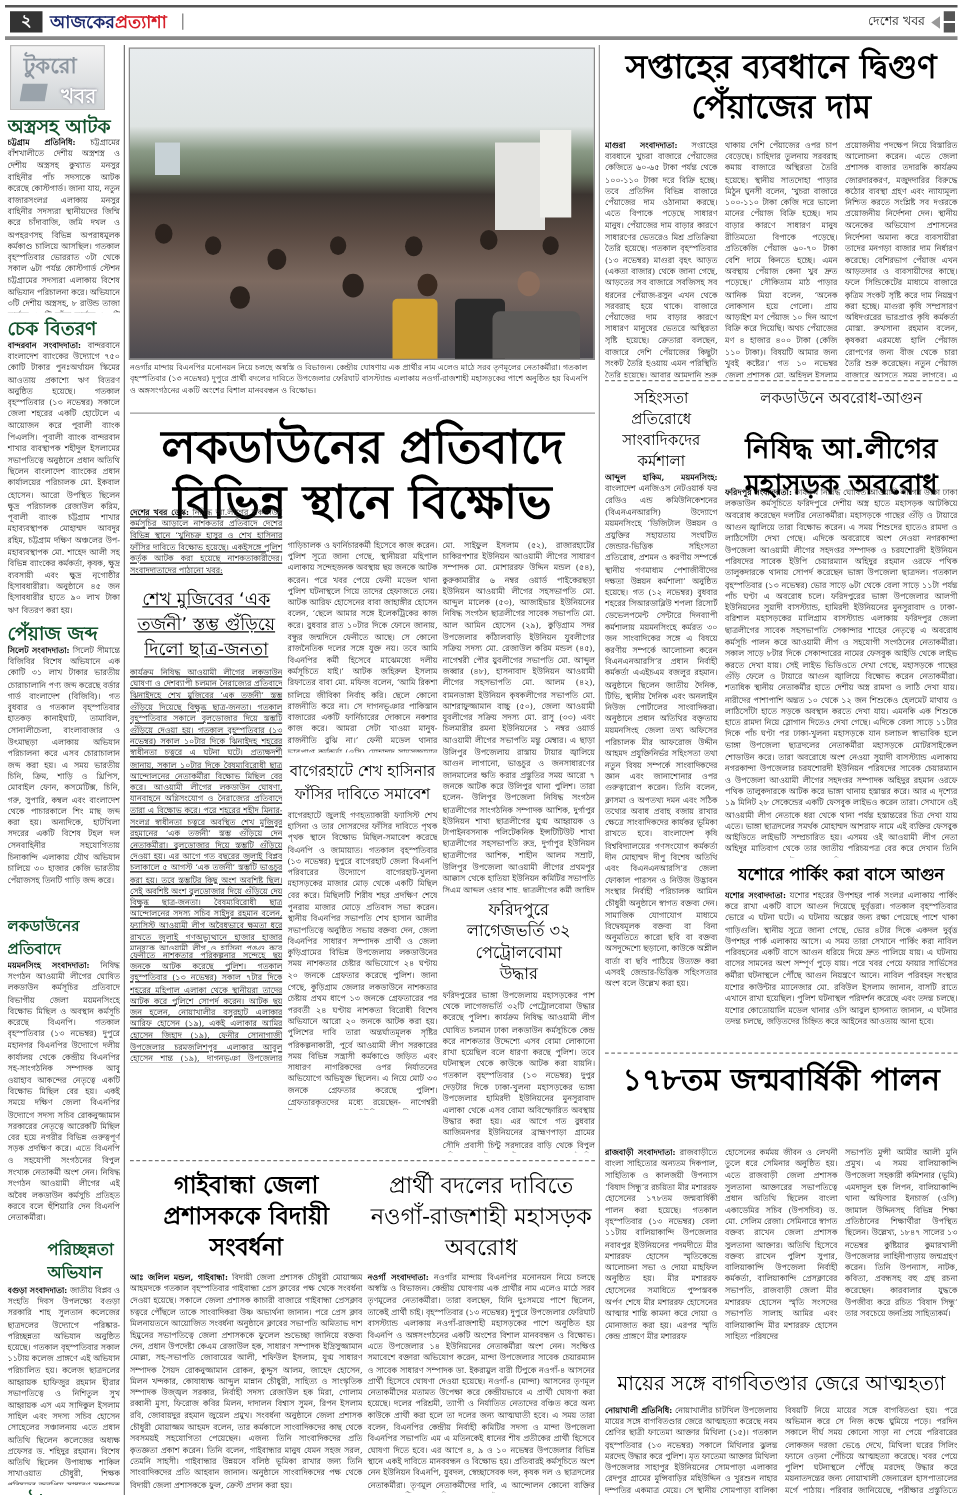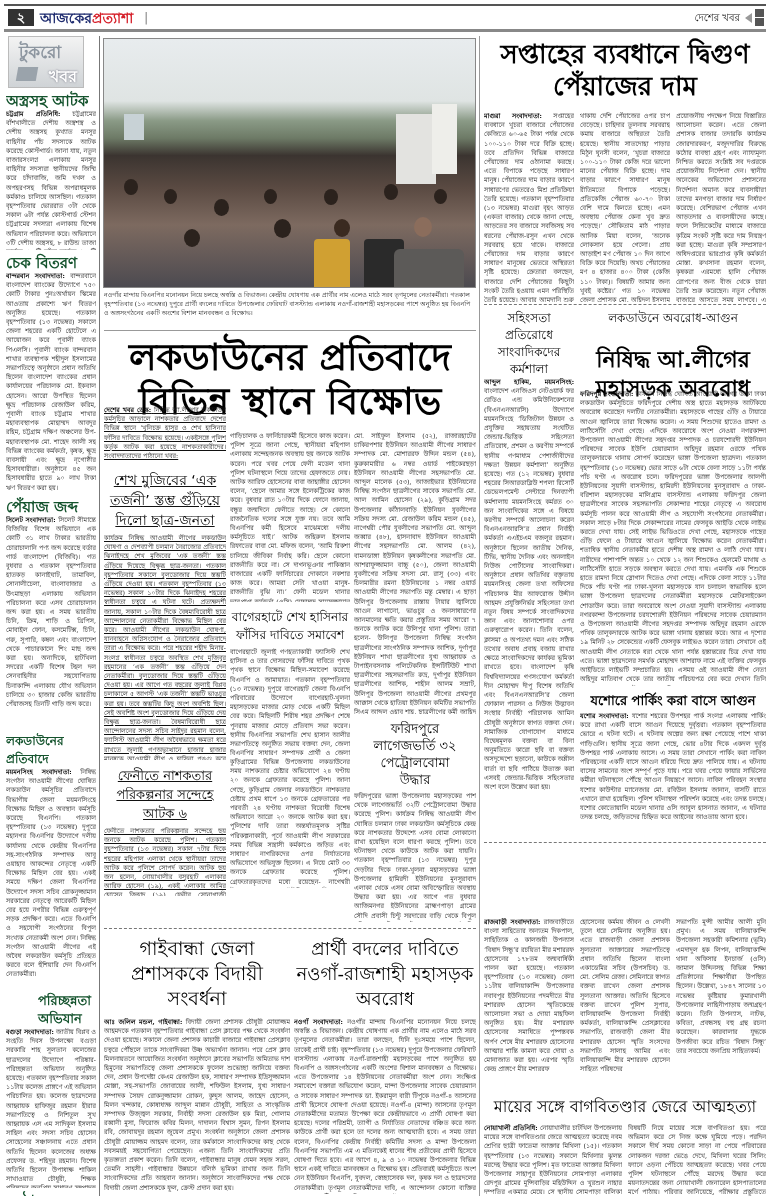--- a/index.html
+++ b/index.html
@@ -91,40 +91,39 @@
 
 <div class="abs hl" style="left:104px;top:336px;width:372px;font-size:37px;line-height:44px;">
   <div>লকডাউনের প্রতিবাদে</div>
   <div>বিভিন্ন স্থানে বিক্ষোভ</div>
 </div>
 
 <div class="abs" style="left:104px;top:406px;width:122px;height:490px;overflow:hidden;text-decoration:underline;">
   <div class="body-text" style="height:56px;"><b>দেশের খবর ডেস্ক:</b> <span>নিষিদ্ধ আ.লীগের লকডাউন কর্মসূচির আড়ালে নাশকতার প্রতিবাদে দেশের বিভিন্ন স্থানে ‘খুনিচক্র হাসুর ও শেখ হাসিনার ফাঁসির দাবিতে বিক্ষোভ হয়েছে। একইসঙ্গে পুলিশ কর্তৃক আটক করা হয়েছে নাশকতাকারীদের। সংবাদদাতাদের পাঠানো খবর:</span></div>
   <div class="hl" style="font-size:14px;line-height:20px;font-weight:normal;margin:8px 0 4px;">শেখ মুজিবের ‘এক তর্জনী’ স্তম্ভ গুঁড়িয়ে দিলো ছাত্র-জনতা</div>
   <div class="body-text" style="height:226px;">কার্যক্রম নিষিদ্ধ আওয়ামী লীগের লকডাউন ঘোষণা ও দেশব্যাপী চলমান নৈরাজ্যের প্রতিবাদে ঝিনাইদহে শেখ মুজিবের ‘এক তর্জনী’ স্তম্ভ গুঁড়িয়ে দিয়েছে বিক্ষুব্ধ ছাত্র-জনতা। গতকাল বৃহস্পতিবার সকালে বুলডোজার দিয়ে স্তম্ভটি গুঁড়িয়ে দেওয়া হয়। গতকাল বৃহস্পতিবার (১৩ নভেম্বর) সকাল ১০টার দিকে ঝিনাইদহ শহরের স্বাধীনতা চত্বরে এ ঘটনা ঘটে। প্রত্যক্ষদর্শী জানায়, সকাল ১০টার দিকে বৈষম্যবিরোধী ছাত্র আন্দোলনের নেতাকর্মীরা বিক্ষোভ মিছিল বের করে। আওয়ামী লীগের লকডাউন ঘোষণা, যানবাহনে অগ্নিসংযোগ ও নৈরাজ্যের প্রতিবাদে তারা এ বিক্ষোভ করে। পরে শহরের শহীদ মিনার-সংলগ্ন স্বাধীনতা চত্বরে অবস্থিত শেখ মুজিবুর রহমানের ‘এক তর্জনী’ স্তম্ভ গুঁড়িয়ে দেন নেতাকর্মীরা। বুলডোজার দিয়ে স্তম্ভটি গুঁড়িয়ে দেওয়া হয়। এর আগে গত বছরের জুলাই বিপ্লব চলাকালে ৫ আগস্ট ‘এক তর্জনী’ স্তম্ভটি ভাঙচুর করা হয়। তবে স্তম্ভটির কিছু অংশ অবশিষ্ট ছিল। সেই অবশিষ্ট অংশ বুলডোজার দিয়ে গুঁড়িয়ে দেয় বিক্ষুব্ধ ছাত্র-জনতা। বৈষম্যবিরোধী ছাত্র আন্দোলনের সদস্য সচিব সাইদুর রহমান বলেন, ফ্যাসিস্ট আওয়ামী লীগ অবৈধভাবে ক্ষমতা ধরে রাখতে জুলাই গণঅভ্যুত্থানে হাজার হাজার মানুষকে আওয়ামী লীগ ও হাসিনা পঙ্গু করে দিয়েছে। দেড় হাজারের বেশি ছাত্র জনতাকে হত্যা করেছে। আজও শহিদের রক্তে রাজপথ ভেজা। কিন্তু আওয়ামী লীগ হায়েনার মতো আবারও অগ্নিসন্ত্রাসে মেতে উঠেছে। সে কারণে, ছাত্র জনতা বিক্ষুব্ধ হয়ে মাকদ্দসের জনক শেখ মুজিবের স্তম্ভ গুঁড়িয়ে দিয়েছে। ঝিনাইদহ সদর থানার ভারপ্রাপ্ত কর্মকর্তা (ওসি) আবদুল্লাহ আল মামুন বলেন, বিক্ষুব্ধ ছাত্র-জনতা স্তম্ভটি ভেঙে দিয়েছে। আমরা খবর পেয়ে ঘটনাস্থল পরিদর্শন করেছি।</div>
-  <div class="hl" style="font-size:13px;line-height:19px;font-weight:normal;margin:6px 0 4px;">ফেনীতে নাশকতার পরিকল্পনার সন্দেহে আটক ৬</div>
   <div class="body-text" style="height:90px;">ফেনীতে নাশকতার পরিকল্পনার সন্দেহে ছয় জনকে আটক করেছে পুলিশ। গতকাল বৃহস্পতিবার (১৩ নভেম্বর) সকাল ৭টার দিকে শহরের মহিপাল এলাকা থেকে স্থানীয়রা তাদের আটক করে পুলিশে সোপর্দ করেন। আটক ছয় জন হলেন, নোয়াখালীর বসুরহাট এলাকার আরিফ হোসেন (১৯), একই এলাকার আমির হোসেন জিহাদ (১৯), ফেনীর সোনাগাজী উপজেলার চরমজলিশপুর এলাকার আবুল হোসেন শান্ত (১৯), দাগনভূঞা উপজেলার জগতপুর এলাকার নাজিবুর রহমান তানিফ (১৯), সোনাগাজীর উত্তর চর মজলিশপুর এলাকার জহিরুল ইসলাম রিফাত (১৯) এবং একই এলাকার শাহাদাত হোসেন (১৯)। তারা পেশায় রংমিস্ত্রি, ইলেকট্রিক মিস্ত্রি,</div>
 </div>
 
 <div class="abs" style="left:230px;top:432px;width:120px;height:490px;overflow:hidden;">
   <div class="body-text" style="height:170px;">গাড়িচালক ও ফার্নিচারকর্মী হিসেবে কাজ করেন। পুলিশ সূত্রে জানা গেছে, স্থানীয়রা মহিপাল এলাকায় সন্দেহজনক অবস্থায় ছয় জনকে আটক করেন। পরে খবর পেয়ে ফেনী মডেল থানা পুলিশ ঘটনাস্থলে গিয়ে তাদের হেফাজতে নেয়। আটক আরিফ হোসেনের বাবা জাহাঙ্গীর হোসেন বলেন, ‘ছেলে আমার সঙ্গে ইলেকট্রিকের কাজ করে। বুধবার রাত ১০টার দিকে ফোনে জানায়, বন্ধুর জন্মদিনে ফেনীতে আছে। সে কোনো রাজনৈতিক দলের সঙ্গে যুক্ত নয়। তবে আমি বিএনপির কর্মী হিসেবে মাঝেমধ্যে দলীয় কর্মসূচিতে যাই।’ আটক জহিরুল ইসলাম রিফাতের বাবা মো. মফিজ বলেন, ‘আমি রিকশা চালিয়ে জীবিকা নির্বাহ করি। ছেলে কোনো রাজনীতি করে না। সে দাগনভূঞার পাকিস্তান বাজারের একটি ফার্নিচারের দোকানে নকশার কাজ করে। আমরা সেটা খাওয়া মানুষ- রাজনীতি বুঝি না।’ ফেনী মডেল থানার ভারপ্রাপ্ত কর্মকর্তা (ওসি) মোহাম্মদ সামসুজ্জামান বলেন, ‘আটকদের মোবাইল ফোনে নিষিদ্ধের কিছু ছবি পাওয়া গেছে। নাশকতার আশঙ্কায় তাদের আটক করা হয়েছে। বিষয়টি তদন্তাধীন। তদন্ত শেষে আইনানুগ ব্যবস্থা নেওয়া হবে।’</div>
   <div class="hl" style="font-size:12px;line-height:18px;font-weight:normal;margin:6px 0 4px;">বাগেরহাটে শেখ হাসিনার ফাঁসির দাবিতে সমাবেশ</div>
   <div class="body-text" style="height:110px;">বাগেরহাটে জুলাই গণহত্যাকারী ফ্যাসিস্ট শেখ হাসিনা ও তার দোসরদের ফাঁসির দাবিতে পৃথক পৃথক স্থানে বিক্ষোভ মিছিল-সমাবেশ করেছে বিএনপি ও জামায়াত। গতকাল বৃহস্পতিবার (১৩ নভেম্বর) দুপুরে বাগেরহাট জেলা বিএনপি পরিবারের উদ্যোগে বাগেরহাট-খুলনা মহাসড়কের মাজার মোড় থেকে একটি মিছিল বের করে। মিছিলটি শিরীষ শহর প্রদক্ষিণ শেষে পুনরায় মাজার মোড়ে প্রতিবাদ সভা করেন। স্থানীয় বিএনপির সভাপতি শেখ হাসান আলীর সভাপতিত্বে অনুষ্ঠিত সভায় বক্তব্য দেন, জেলা বিএনপির সাধারণ সম্পাদক প্রার্থী ও জেলা যুবদলের সাবেক সভাপতি জাহিদ তারিকুল ইসলাম,সদর উপজেলা বিএনপির সাংগঠনিক সম্পাদক কামরুজ্জামান শিমুল, শেখ মহিবুল ইসলামসহ আরো অনেকে।</div>
   <div class="body-text" style="height:130px;">কুড়িগ্রামের বিভিন্ন উপজেলায় লকডাউনের সময় নাশকতার চেষ্টার অভিযোগে ২৪ ঘণ্টায় ২০ জনকে গ্রেফতার করেছে পুলিশ। জানা গেছে, কুড়িগ্রাম জেলার লকডাউনে নাশকতার চেষ্টায় প্রথম ধাপে ১৩ জনকে গ্রেফতারের পর পরবর্তী ২৪ ঘণ্টায় নাশকতা বিরোধী বিশেষ অভিযানে আরো ২০ জনকে আটক করা হয়। পুলিশের দাবি তারা অন্তর্ঘাতমূলক সৃষ্টির পরিকল্পনাকারী, পূর্বে আওয়ামী লীগ সরকারের সময় বিভিন্ন সন্ত্রাসী কর্মকাণ্ডে জড়িত এবং সাধারণ নাগরিকদের ওপর নির্যাতনের অভিযোগে অভিযুক্ত ছিলেন। এ নিয়ে মোট ৩৩ জনকে গ্রেফতার করেছে পুলিশ। গ্রেফতারকৃতদের মধ্যে রয়েছেন- নাগেশ্বরী উপজেলার রামখানা ইউনিয়ন যুবলীগ সদস্য মো. আবু আক্কাস সিদ্দিক সরদেশ (৪৭), সন্তোষপুর ইউনিয়ন আওয়ামী লীগের ৩ নম্বর সাংগঠনিক সম্পাদক মো. নজির হোসেন (৪২), ভুরুঙ্গামারী উপজেলার ৫ নম্বর চরআকালু ইউনিয়ন আওয়ামী লীগের সভাপতি মো. রফিকুল ইসলাম (৭২), ৩ নম্বর ওয়ার্ড রাজাইবাড়ী আওয়ামী লীগের সভাপতি</div>
 </div>
 
 <div class="abs" style="left:354px;top:432px;width:122px;height:490px;overflow:hidden;">
   <div class="body-text" style="height:282px;">মো. সাইফুল ইসলাম (৫২), রাজারহাটের চাকিরপশার ইউনিয়ন আওয়ামী লীগের সাধারণ সম্পাদক মো. মোশাররফ উদ্দিন মন্ডল (৫৪), কুরুকামারীর ৬ নম্বর ওয়ার্ড পাইকেরছড়া ইউনিয়ন আওয়ামী লীগের সহসভাপতি মো. আব্দুল মালেক (৫৩), আজাইভার ইউনিয়নের নিষিদ্ধ সংগঠন ছাত্রলীগের সাবেক সভাপতি মো. আল আমিন হোসেন (২৯), কুড়িগ্রাম সদর উপজেলার কাঁঠালবাড়ি ইউনিয়ন যুবলীগের সক্রিয় সদস্য মো. রেজাউল করিম মন্ডল (৪৫), নাগেশ্বরী পৌর যুবলীগের সভাপতি মো. আব্দুল জব্বার (৪৮), হাসনাবাদ ইউনিয়ন আওয়ামী লীগের সহসভাপতি মো. আলম (৪২), বামনডাঙ্গা ইউনিয়ন কৃষকলীগের সভাপতি মো. আশরাফুজ্জামান বাচ্চু (৫০), জেলা আওয়ামী যুবলীগের সক্রিয় সদস্য মো. রাসু (৩৩) এবং চিলমারীর রমনা ইউনিয়নের ১ নম্বর ওয়ার্ড আওয়ামী লীগের সভাপতি মন্তু মেম্বার। এ ছাড়া উলিপুর উপজেলায় রাস্তায় টায়ার জ্বালিয়ে আগুন লাগানো, ভাঙচুর ও জনসাধারণের জানমালের ক্ষতি করার প্রস্তুতির সময় আরো ৭ জনকে আটক করে উলিপুর থানা পুলিশ। তারা হলেন- উলিপুর উপজেলা নিষিদ্ধ সংগঠন ছাত্রলীগের সাংগঠনিক সম্পাদক আশিক, দুর্গাপুর ইউনিয়ন শাখা ছাত্রলীগের যুগ্ম আহ্বায়ক ও টাপাইনবসনাক পলিটেকনিক ইন্সটিটিউট শাখা ছাত্রলীগের সহসভাপতি রুদ্র, দুর্গাপুর ইউনিয়ন ছাত্রলীগের আশিক, শাহীন আলম সম্রাট, উলিপুর উপজেলা আওয়ামী লীগের প্রথমপুর আক্কাস থেকে হাতিয়া ইউনিয়ন কমিটির সভাপতি সিএম আব্দুল ওহাব শাহ, ছাত্রলীগের কর্মী জাহিদ হাসান নিশান এবং হাতিয়া ইউনিয়ন আওয়ামী লীগের ৬ নম্বর ওয়ার্ড সম্পাদক মো. রাজু মিয়া। কুড়িগ্রাম জেলা পুলিশের মিডিয়া অফিসার ও অতিরিক্ত পুলিশ সুপার (উলিপুর সার্কেল) মো. আশরাফুল আলম জানান, গ্রেফতারকৃতদের আদালতের মাধ্যমে জেলহাজতে পাঠানো হয়েছে।</div>
   <div class="hl" style="font-size:13px;line-height:17px;font-weight:normal;margin:6px 18px 4px;">ফরিদপুরে লাগেজভর্তি ৩২ পেট্রোলবোমা উদ্ধার</div>
   <div class="body-text" style="height:170px;">ফরিদপুরের ভাঙ্গা উপজেলায় মহাসড়কের পাশ থেকে লাগেজভর্তি ৩২টি পেট্রোলবোমা উদ্ধার করেছে পুলিশ। কার্যক্রম নিষিদ্ধ আওয়ামী লীগ ঘোষিত চলমান ঢাকা লকডাউন কর্মসূচিকে কেন্দ্র করে নাশকতার উদ্দেশ্যে এসব বোমা লোকানো রাখা হয়েছিল বলে ধারণা করছে পুলিশ। তবে ঘটনাস্থল থেকে কাউকে আটক করা যায়নি। গতকাল বৃহস্পতিবার (১৩ নভেম্বর) দুপুর দেড়টার দিকে ঢাকা-খুলনা মহাসড়কের ভাঙ্গা উপজেলার হামিরদী ইউনিয়নের মুনসুরাবাদ এলাকা থেকে এসব বোমা অবিস্ফোরিত অবস্থায় উদ্ধার করা হয়। এর আগে গত বুধবার আজিমনগর ইউনিয়নের ব্রাহ্মণপাড়া গ্রামের সৌদি প্রবাসী চিন্টু সরদারের বাড়ি থেকে বিপুল পরিমাণ ককটেল, পেট্রোলবোমা ও বোমা তৈরির উপাদান উদ্ধার করা হয় এবং তিনজনকে আটক করা হয়। ভাঙ্গা থানা পুলিশ সূত্রে জানা যায়, বৃহস্পতিবার দুপুরে মুনসুরাবাদ এলাকায় নাশকতার প্রস্তুতির খবর পেয়ে পুলিশ অভিযান চালায়। এ সময় দুর্বৃত্তরা টের পেয়ে লাগেজটি ফেলে পালিয়ে যায়। পরে সড়কের পাশ থেকে পরিত্যক্ত অবস্থায় কালো রঙের লাগেজটি উদ্ধার করা হয়। পরে সেটি খুলে ভেতর ৩২ বোতল পেট্রোলবোমা পাওয়া যায়। সেভেন আপ, পেপসি ও কোকাকোলার কাচের বোতলের ভেতর পেট্রোল দিয়ে এসব বোমা বানানো হয়েছে। ভাঙ্গা থানা পুলিশের ভারপ্রাপ্ত কর্মকর্তা (ওসি) আশরাফ হোসেন বলেন, ঘটনাস্থলে কাউকে পাওয়া যায়নি। এ ঘটনায় আইনগত ব্যবস্থা নেওয়া হবে।</div>
 </div>
 
 <div class="abs dotted" style="left:104px;top:928px;width:372px;"></div>
 
-<div class="abs hl" style="left:104px;top:936px;width:186px;font-size:19px;line-height:25px;font-weight:normal;">গাইবান্ধা জেলা প্রশাসককে বিদায়ী সংবর্ধনা</div>
+<div class="abs hl" style="left:104px;top:936px;width:186px;font-size:19px;line-height:25px;font-weight:bold;">গাইবান্ধা জেলা প্রশাসককে বিদায়ী সংবর্ধনা</div>
 <div class="abs body-text" style="left:104px;top:1018px;width:186px;height:176px;"><b>আঃ জলিল মন্ডল, গাইবান্ধা:</b> <span>বিদায়ী জেলা প্রশাসক চৌধুরী মোয়াজ্জম আহমদকে গতকাল বৃহস্পতিবার গাইবান্ধা প্রেস ক্লাবের পক্ষ থেকে সংবর্ধনা দেওয়া হয়েছে। সকালে জেলা প্রশাসক কাচারী বাজারে গাইবান্ধা প্রেসক্লাব চত্বরে পৌঁছলে তাকে সাংবাদিকরা উষ্ণ অভ্যর্থনা জানান। পরে প্রেস ক্লাব মিলনায়তনে আয়োজিত সংবর্ধনা অনুষ্ঠানে ক্লাবের সভাপতি অমিতাভ দাশ হিমুনের সভাপতিত্বে জেলা প্রশাসককে ফুলেল শুভেচ্ছা জানিয়ে বক্তব্য দেন, প্রধান উপদেষ্টা কেএম রেজাউল হক, সাধারণ সম্পাদক ইদ্রিসুজ্জামান মোল্লা, সহ-সভাপতি জোবায়ের আলী, শফিউল ইসলাম, যুগ্ম সাধারণ সম্পাদক সৈয়দ রোকনুজ্জামান রোকন, কুদ্দুস আলম, জাহেদ হোসেন, মিলন খন্দকার, কোষাধ্যক্ষ আব্দুল মান্নান চৌধুরী, সাহিত্য ও সাংস্কৃতিক সম্পাদক উজ্জ্বল সরকার, নির্বাহী সদস্য রেজাউল হক মিরা, গোলাম রব্বানী মুসা, ফিরোজ কবির মিলন, দাদালন বিশ্বাস সুমন, রিপন ইসলাম রবি, জোবায়দুর রহমান জুয়েল প্রমুখ। সংবর্ধনা অনুষ্ঠানে জেলা প্রশাসক চৌধুরী মোয়াজ্জম আহমদ বলেন, তার কর্মকালে সাংবাদিকদের কাছ থেকে সবসময়ই সহযোগিতা পেয়েছেন। এজন্য তিনি সাংবাদিকদের প্রতি কৃতজ্ঞতা প্রকাশ করেন। তিনি বলেন, গাইবান্ধার মানুষ যেমন সহজ সরল, তেমনি সাহসী। গাইবান্ধার উন্নয়নে বলিষ্ঠ ভূমিকা রাখার জন্য তিনি সাংবাদিকদের প্রতি আহবান জানান। অনুষ্ঠানে সাংবাদিকদের পক্ষ থেকে বিদায়ী জেলা প্রশাসককে ফুল, ক্রেস্ট প্রদান করা হয়।</span></div>
 
 <div class="abs hl" style="left:294px;top:936px;width:182px;font-size:18px;line-height:25px;font-weight:normal;">প্রার্থী বদলের দাবিতে নওগাঁ-রাজশাহী মহাসড়ক অবরোধ</div>
 <div class="abs body-text" style="left:294px;top:1018px;width:182px;height:176px;"><b>নওগাঁ সংবাদদাতা:</b> <span>নওগাঁর মান্দায় বিএনপির মনোনয়ন নিয়ে চলছে অস্বস্তি ও বিভাজন। কেন্দ্রীয় ঘোষণায় এক প্রার্থীর নাম এলেও মাঠে সরব তৃণমূলের নেতাকর্মীরা। তারা বলছেন, যিনি দুঃসময়ে পাশে ছিলেন, তাকেই প্রার্থী চাই। বৃহস্পতিবার (১৩ নভেম্বর) দুপুরে উপজেলার ফেরিঘাট বাসস্ট্যান্ড এলাকায় নওগাঁ-রাজশাহী মহাসড়কের পাশে অনুষ্ঠিত হয় বিএনপি ও অঙ্গসংগঠনের একটি অংশের বিশাল মানববন্ধন ও বিক্ষোভ। এতে উপজেলার ১৪ ইউনিয়নের নেতাকর্মীরা অংশ নেন। সংক্ষিপ্ত সমাবেশে বক্তারা অভিযোগ করেন, মান্দা উপজেলার সাবেক চেয়ারম্যান ও সাবেক সাধারণ সম্পাদক ডা. ইকরামুল বারী টিপুকে নওগাঁ-৪ আসনের প্রার্থী হিসেবে ঘোষণা দেওয়া হয়েছে। নওগাঁ-৪ (মান্দা) আসনের তৃণমূল নেতাকর্মীদের মতামত উপেক্ষা করে কেন্দ্রীয়ভাবে এ প্রার্থী ঘোষণা করা হয়েছে। দলের পরিশ্রমী, ত্যাগী ও নির্যাতিত নেতাদের বঞ্চিত করে অন্য কাউকে প্রার্থী করা হলে তা দলের জন্য আত্মঘাতী হবে। এ সময় তারা বলেন, বিএনপির কেন্দ্রীয় নির্বাহী কমিটির সদস্য ও মান্দা উপজেলা বিএনপির সভাপতি এম এ মতিনকেই ধানের শীষ প্রতীকের প্রার্থী হিসেবে ঘোষণা দিতে হবে। এর আগে ৪, ৯ ও ১০ নভেম্বর উপজেলার বিভিন্ন স্থানে একই দাবিতে মানববন্ধন ও বিক্ষোভ হয়। প্রতিবারই কর্মসূচিতে অংশ নেন ইউনিয়ন বিএনপি, যুবদল, স্বেচ্ছাসেবক দল, কৃষক দল ও ছাত্রদলের নেতাকর্মীরা। তৃণমূল নেতাকর্মীদের দাবি, এ আন্দোলন কোনো ব্যক্তির জন্য নয়, এটি দলের অস্তিত্ব রক্ষার লড়াই।</span></div>
 
 <div class="rule" style="left:479px;top:36px;width:1px;height:1160px;background:#999"></div>
 
 <div class="abs hl" style="left:484px;top:38px;width:282px;font-size:26px;line-height:32px;">
   <div>সপ্তাহের ব্যবধানে দ্বিগুণ</div>
   <div>পেঁয়াজের দাম</div>
@@ -143,20 +142,21 @@
   <div>মহাসড়ক অবরোধ</div>
 </div>
 <div class="abs body-text" style="left:580px;top:390px;width:186px;height:296px;"><b>ফরিদপুর সংবাদদাতা:</b> <span>কার্যক্রম নিষিদ্ধ ঘোষিত আওয়ামী লীগের ডাকা ঢাকা লকডাউন কর্মসূচিতে ফরিদপুরে দেশীয় অস্ত্র হাতে মহাসড়ক আটকিয়ে অবরোধ করেছেন দলটির নেতাকর্মীরা। মহাসড়কে গাছের গুঁড়ি ও টায়ারে আগুন জ্বালিয়ে তারা বিক্ষোভ করেন। এ সময় শিশুদের হাতেও রামদা ও লাঠিসোঁটা দেখা গেছে। এদিকে অবরোধে অংশ নেওয়া নগরকান্দা উপজেলা আওয়ামী লীগের সহদপ্তর সম্পাদক ও চরযশোরদী ইউনিয়ন পরিষদের সাবেক ইউপি চেয়ারম্যান অহিদুর রহমান ওরফে পথিক তালুকদারকে থানায় সোপর্দ করেছেন ভাঙ্গা উপজেলা ছাত্রদল। গতকাল বৃহস্পতিবার (১৩ নভেম্বর) ভোর সাড়ে ৬টা থেকে বেলা সাড়ে ১১টা পর্যন্ত পাঁচ ঘণ্টা এ অবরোধ চলে। ফরিদপুরের ভাঙ্গা উপজেলার আলগী ইউনিয়নের সুয়াদী বাসস্ট্যান্ড, হামিরদী ইউনিয়নের মুনসুরাবাদ ও ঢাকা-বরিশাল মহাসড়কের মালিগ্রাম বাসস্ট্যান্ড এলাকায় ফরিদপুর জেলা ছাত্রলীগের সাবেক সহসভাপতি সেকান্দার শাহের নেতৃত্বে এ অবরোধ কর্মসূচি পালন করে আওয়ামী লীগ ও সহযোগী সংগঠনের নেতাকর্মীরা। সকাল সাড়ে ৮টার দিকে সেকান্দারের নামের ফেসবুক আইডি থেকে লাইভ করতে দেখা যায়। সেই লাইভ ভিডিওতে দেখা গেছে, মহাসড়কে গাছের গুঁড়ি ফেলে ও টায়ারে আগুন জ্বালিয়ে বিক্ষোভ করেন নেতাকর্মীরা। শতাধিক স্থানীয় নেতাকর্মীর হাতে দেশীয় অস্ত্র রামদা ও লাঠি দেখা যায়। নারীদের পাশাপাশি অন্তত ১০ থেকে ১২ জন শিশুকেও হেলমেট মাথায় ও লাঠিসোঁটা হাতে সড়কে অবস্থান করতে দেখা যায়। এমনকি এক শিশুকে হাতে রামদা নিয়ে স্লোগান দিতেও দেখা গেছে। এদিকে বেলা সাড়ে ১১টার দিকে পাঁচ ঘণ্টা পর ঢাকা-খুলনা মহাসড়কে যান চলাচল স্বাভাবিক হলে ভাঙ্গা উপজেলা ছাত্রদলের নেতাকর্মীরা মহাসড়কে মোটরসাইকেল শোডাউন করে। তারা অবরোধে অংশ নেওয়া সুয়াদী বাসস্ট্যান্ড এলাকায় নগরকান্দা উপজেলার চরযশোরদী ইউনিয়ন পরিষদের সাবেক চেয়ারম্যান ও উপজেলা আওয়ামী লীগের সহদপ্তর সম্পাদক অহিদুর রহমান ওরফে পথিক তালুকদারকে আটক করে ভাঙ্গা থানায় হস্তান্তর করে। আর এ দৃশ্যের ১৯ মিনিট ২৮ সেকেন্ডের একটি ফেসবুক লাইভও করেন তারা। সেখানে ওই আওয়ামী লীগ নেতাকে ধরা থেকে থানা পর্যন্ত হস্তান্তরের চিত্র দেখা যায় এতে। ভাঙ্গা ছাত্রদলের সমর্থক মোহাম্মদ আশরাফ নামে এই ব্যক্তির ফেসবুক আইডিতে লাইভটি সম্প্রচারিত হয়। এসময় ওই আওয়ামী লীগ নেতা অহিদুর মাতিবাগ থেকে তার জাতীয় পরিচয়পত্র বের করে দেখান তিনি ভাঙ্গা নয় নগরকান্দা উপজেলার বাসিন্দা। তখন ছাত্রদল নেতারা তাকে তড় খাপ্পর মেরে বলেন তাহলে তুই এখানে আসছিস কেন? পরে এর কোনো উত্তর দিতে পারেননি তিনি। ভাঙ্গা থানার ভারপ্রাপ্ত কর্মকর্তা (ওসি) আশরাফ হোসেন ঘটনার সত্যতা নিশ্চিত করে বলেন, ওই আওয়ামী লীগ নেতাকে আটক করা হয়েছে। ছাত্রদলের নেতারা তাকে থানায় দিয়ে গেছে। তবে কোন মামলায় তাকে গ্রেফতার দেখানো হবে তা পরে বলতে পারবেন তিনি।</span></div>
 
 <div class="abs hl" style="left:580px;top:692px;width:186px;font-size:13px;line-height:18px;">যশোরে পার্কিং করা বাসে আগুন</div>
 <div class="abs body-text" style="left:580px;top:712px;width:186px;height:126px;"><b>যশোর সংবাদদাতা:</b> <span>যশোর শহরের উপশহর পার্ক সংলগ্ন এলাকায় পার্কিং করে রাখা একটি বাসে আগুন দিয়েছে দুর্বৃত্তরা। গতকাল বৃহস্পতিবার ভোরে এ ঘটনা ঘটে। এ ঘটনায় অল্পের জন্য রক্ষা পেয়েছে পাশে থাকা গাড়িগুলি। স্থানীয় সূত্রে জানা গেছে, ভোর ৪টার দিকে একদল দুর্বৃত্ত উপশহর পার্ক এলাকায় আসে। এ সময় তারা সেখানে পার্কিং করা নাবিল পরিবহনের একটি বাসে আগুন ধরিয়ে দিয়ে দ্রুত পালিয়ে যায়। এ ঘটনায় বাসের সামনের অংশ সম্পূর্ণ পুড়ে যায়। পরে খবর পেয়ে ফায়ার সার্ভিসের কর্মীরা ঘটনাস্থলে পৌঁছে আগুন নিয়ন্ত্রণে আনে। নাবিল পরিবহন সংস্থার যশোর কাউন্টার ম্যানেজার মো. রবিউল ইসলাম জানান, বাসটি রাতে এখানে রাখা হয়েছিল। পুলিশ ঘটনাস্থল পরিদর্শন করেছে এবং তদন্ত চলছে। যশোর কোতোয়ালি মডেল থানার ওসি আবুল হাসনাত জানান, এ ঘটনার তদন্ত চলছে, জড়িতদের চিহ্নিত করে আইনের আওতায় আনা হবে।</span></div>
 
 <div class="abs dotted" style="left:484px;top:842px;width:282px;"></div>
 
 <div class="abs hl" style="left:484px;top:848px;width:282px;font-size:24px;line-height:32px;">
+  <div>১৭৮তম জন্মবার্ষিকী পালন</div>
 </div>
 <div class="abs body-text" style="left:484px;top:918px;width:90px;height:172px;"><b>রাজবাড়ী সংবাদদাতা:</b> <span>রাজবাড়ীতে বাংলা সাহিত্যের অন্যতম দিকপাল, সাহিত্যিক ও কালজয়ী উপন্যাস ‘বিষাদ সিন্ধু’র রচয়িতা মীর মশাররফ হোসেনের ১৭৮তম জন্মবার্ষিকী পালন করা হয়েছে। গতকাল বৃহস্পতিবার (১৩ নভেম্বর) বেলা ১১টায় বালিয়াকান্দি উপজেলার নবাবপুর ইউনিয়নের পদমদীতে মীর মশাররফ হোসেন স্মৃতিকেন্দ্রে আলোচনা সভা ও দোয়া মাহফিল অনুষ্ঠিত হয়। মীর মশাররফ হোসেনের সমাধিতে পুষ্পস্তবক অর্পণ শেষে মীর মশাররফ হোসেনের আত্মার শান্তি কামনা করে দোয়া ও মোনাজাত করা হয়। এরপর স্মৃতি কেন্দ্র প্রাঙ্গণে মীর মশাররফ</span></div>
 <div class="abs body-text" style="left:580px;top:918px;width:90px;height:172px;">হোসেনের কর্মময় জীবন ও লেখনী তুলে ধরে সেমিনার অনুষ্ঠিত হয়। এতে রাজবাড়ী জেলা প্রশাসক সুলতানা আক্তারের সভাপতিত্বে প্রধান অতিথি ছিলেন বাংলা একাডেমির সচিব (উপসচিব) ড. মো. সেলিম রেজা। সেমিনারে স্বাগত বক্তব্য রাখেন জেলা প্রশাসক সুলতানা আক্তার। অতিথি হিসেবে বক্তব্য রাখেন পুলিশ সুপার, বালিয়াকান্দি উপজেলা নির্বাহী কর্মকর্তা, বালিয়াকান্দি প্রেসক্লাবের সভাপতি, রাজবাড়ী জেলা মীর মশাররফ হোসেন স্মৃতি সংসদের সভাপতি সালাহ আমির এবং বালিয়াকান্দি মীর মশাররফ হোসেন সাহিত্য পরিষদের</div>
 <div class="abs body-text" style="left:676px;top:918px;width:90px;height:172px;">সভাপতি মুন্সী আমীর আলী মুনি প্রমুখ। এ সময় বালিয়াকান্দি উপজেলা সহকারী কমিশনার (ভূমি) এমদাদুল হক লিপন, বালিয়াকান্দি থানা অফিসার ইনচার্জ (ওসি) জামাল উদ্দিনসহ বিভিন্ন শিক্ষা প্রতিষ্ঠানের শিক্ষার্থীরা উপস্থিত ছিলেন। উল্লেখ্য, ১৮৪৭ সালের ১৩ নভেম্বর কুষ্টিয়ার কুমারখালী উপজেলার লাহিনীপাড়ায় জন্মগ্রহণ করেন। তিনি উপন্যাস, নাটক, কবিতা, প্রবন্ধসহ বহু গ্রন্থ রচনা করেছেন। কারবালার যুদ্ধকে উপজীব্য করে রচিত ‘বিষাদ সিন্ধু’ তার সবচেয়ে জনপ্রিয় সাহিত্যকর্ম।</div>
 
 <div class="abs hl" style="left:484px;top:1094px;width:282px;font-size:16px;line-height:26px;font-weight:normal;">মায়ের সঙ্গে বাগবিতণ্ডার জেরে আত্মহত্যা</div>
 <div class="abs body-text" style="left:484px;top:1124px;width:138px;height:72px;"><b>নোয়াখালী প্রতিনিধি:</b> <span>নোয়াখালীর চাটখিল উপজেলায় মায়ের সঙ্গে বাগবিতণ্ডার জেরে আত্মহত্যা করেছে নবম শ্রেণির ছাত্রী ফাতেমা আক্তার মিথিলা (১৫)। গতকাল বৃহস্পতিবার (১৩ নভেম্বর) সকালে মিথিলার ঝুলন্ত মরদেহ উদ্ধার করে পুলিশ। মৃত ফাতেমা আক্তার মিথিলা উপজেলার সাহাপুর ইউনিয়নের সোমপাড়া এলাকার রেদপুর গ্রামের মুন্সিবাড়ির মহিউদ্দিন ও খুরশুন নাহার দম্পতির একমাত্র মেয়ে। সে স্থানীয় সোমপাড়া বালিকা উচ্চ বিদ্যালয়ের নবম শ্রেণির শিক্ষার্থী। স্থানীয় সূত্রে জানা গেছে, বুধবার রাতে মিথিলার মোবাইল</span></div>
 <div class="abs body-text" style="left:628px;top:1124px;width:138px;height:72px;">বিষয়টি নিয়ে মায়ের সঙ্গে বাগবিতণ্ডা হয়। পরে অভিমান করে সে নিজ কক্ষে ঘুমিয়ে পড়ে। পরদিন সকালে দীর্ঘ সময় কোনো সাড়া না পেয়ে পরিবারের লোকজন দরজা ভেঙে দেখে, মিথিলা ঘরের সিলিং ফ্যানে ওড়না পেঁচিয়ে আত্মহত্যা করেছে। খবর পেয়ে পুলিশ ঘটনাস্থলে পৌঁছে মরদেহ উদ্ধার করে ময়নাতদন্তের জন্য নোয়াখালী জেনারেল হাসপাতালের মর্গে পাঠায়। পরিবার জানিয়েছে, পরীক্ষার প্রস্তুতিতে ব্যস্ত ছিল সে। অযথা রাতে বিভিন্ন মোবাইল দেখায় মায়ের সঙ্গে অভিমান হয়- এরপরই এই মর্মান্তিক পরিণতি।</div>
 
 </body></html>

